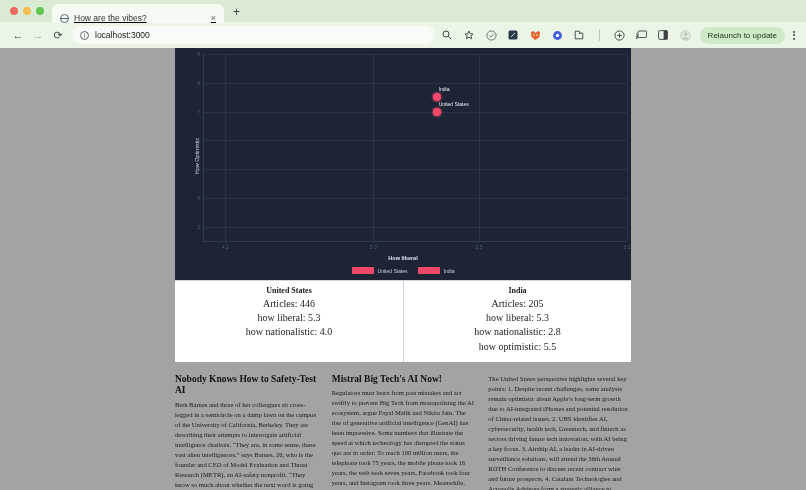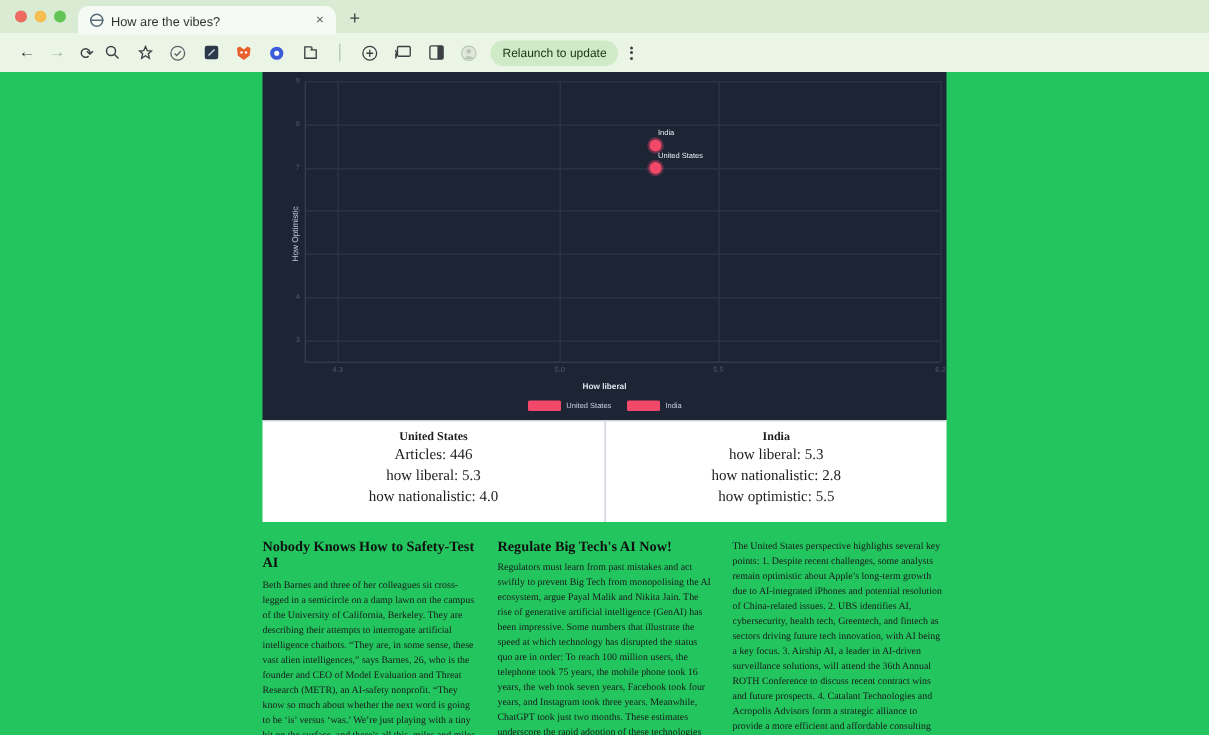--- a/index.html
+++ b/index.html
@@ -16,22 +16,22 @@
     padding-left: 8px; position: relative;
   }
   .lights { display: flex; align-items: center; gap: 5px; height: 22px; padding: 0 8px 0 2px; }
   .light { width: 8px; height: 8px; border-radius: 50%; }
   .l-red { background:#ec6a5f; }
   .l-yel { background:#f4bf50; }
   .l-grn { background:#61c454; }
 
   .tab {
     height: 19px; background:#f6faf4; border-radius: 7px 7px 0 0;
-    display:flex; align-items:center; gap:5px; padding: 0 6px 0 8px;
-    min-width: 172px; position: relative; top: 1px;
+    display:flex; align-items:flex-end; gap:5px; padding: 0 6px 0 8px;
+    min-width: 172px; position: relative; top: 1px; text-decoration: underline;
   }
   .tab-fav {
     width: 9px; height: 9px; border-radius: 50%;
     border: 1.2px solid #5a6b7a; position: relative; flex: 0 0 auto;
   }
   .tab-fav::before {
     content:""; position:absolute; left:-1.2px; top: 2.6px; width: 9px; height:1px; background:#5a6b7a;
   }
   .tab-title {
     font-size: 8.5px; color:#32302f; white-space: nowrap; overflow: hidden;
@@ -61,21 +61,21 @@
            font-size: 9px; color:#3c4043; flex:0 0 auto; }
   .ext-sep { width:1px; height:12px; background:#b9cdb4; margin: 0 4px; }
   .relaunch {
     height: 17px; background:#cfeac6; border-radius: 9px; display:flex; align-items:center;
     padding: 0 8px; font-size: 8px; color:#18340f; white-space: nowrap; margin-left: 6px;
   }
   .kebab { display:flex; flex-direction:column; gap:1.5px; align-items:center; margin-left: 5px; padding: 0 3px; }
   .kebab i { width:2px; height:2px; border-radius:50%; background:#3c4043; display:block; }
 
   
-  .page { position:absolute; left:0; top:48px; width:806px; height:442px; background:#22c55e; overflow:hidden; }
+  .page { position:absolute; left:0; top:48px; width:806px; height:442px; background:#a3a3a3; overflow:hidden; }
   .content { width: 456px; margin: 0 auto; }
 
   
   .chart {
     position: relative; width: 456px; height: 216px; background:#1d2434;
   }
   .plot-area {
     position:absolute; left: 28px; top: 6px; right: 4px; bottom: 22px;
     border-left: 1px solid #303a4d; border-bottom: 1px solid #303a4d;
   }
@@ -149,20 +149,24 @@
       <span class="tab-title">How are the vibes?</span>
       <span class="tab-close">×</span>
     </div>
     <span class="newtab">+</span>
   </div>
 
   <div class="toolbar">
     <span class="nav-btn">←</span>
     <span class="nav-btn dim">→</span>
     <span class="nav-btn">⟳</span>
+    <div class="omnibox">
+      <span class="omni-info">i</span>
+      <span class="omni-url">localhost:3000</span>
+    </div>
     <div class="omni-right">
       <span class="ticon">
         <svg width="10" height="10" viewBox="0 0 10 10">
             <circle cx="4" cy="4" r="3" fill="none" stroke="#3c4043" stroke-width="1"></circle>
             <line x1="6.2" y1="6.2" x2="9" y2="9" stroke="#3c4043" stroke-width="1"></line>
           </svg>
       </span>
       <span class="ticon">
         <svg width="10" height="10" viewBox="0 0 10 10">
             <polygon points="5,1 6.2,3.8 9,4 6.9,5.9 7.6,8.8 5,7.2 2.4,8.8 3.1,5.9 1,4 3.8,3.8" fill="none" stroke="#3c4043" stroke-width="0.9"></polygon>
@@ -282,33 +286,34 @@
 
       <div class="tips" id="tips">
           <div class="tip">
             <div class="tip-title">United States</div>
             <div class="tip-row">Articles: 446</div>
             <div class="tip-row">how liberal: 5.3</div>
             <div class="tip-row">how nationalistic: 4.0</div>
           </div>
           <div class="tip">
             <div class="tip-title">India</div>
+            <div class="tip-row">Articles: 205</div>
             <div class="tip-row">how liberal: 5.3</div>
             <div class="tip-row">how nationalistic: 2.8</div>
             <div class="tip-row">how optimistic: 5.5</div>
           </div>
         </div>
 
       <div class="articles" id="articles">
           <div class="col">
             <div class="art-title">Nobody Knows How to Safety-Test AI</div>
             <div class="art-body">Beth Barnes and three of her colleagues sit cross-legged in a semicircle on a damp lawn on the campus of the University of California, Berkeley. They are describing their attempts to interrogate artificial intelligence chatbots. “They are, in some sense, these vast alien intelligences,” says Barnes, 26, who is the founder and CEO of Model Evaluation and Threat Research (METR), an AI-safety nonprofit. “They know so much about whether the next word is going to be ‘is’ versus ‘was.’ We’re just playing with a tiny bit on the surface, and there’s all this, miles and miles underneath,” she says, gesturing at the</div>
           </div>
           <div class="col">
-            <div class="art-title">Regulate Big Tech's AI Now!</div>
+            <div class="art-title">Mistral Big Tech's AI Now!</div>
             <div class="art-body">Regulators must learn from past mistakes and act swiftly to prevent Big Tech from monopolising the AI ecosystem, argue Payal Malik and Nikita Jain. The rise of generative artificial intelligence (GenAI) has been impressive. Some numbers that illustrate the speed at which technology has disrupted the status quo are in order: To reach 100 million users, the telephone took 75 years, the mobile phone took 16 years, the web took seven years, Facebook took four years, and Instagram took three years. Meanwhile, ChatGPT took just two months. These estimates underscore the rapid adoption of these technologies and emphasise the importance of getting competition right</div>
           </div>
           <div class="col">
             <div class="art-body">The United States perspective highlights several key points: 1. Despite recent challenges, some analysts remain optimistic about Apple’s long-term growth due to AI-integrated iPhones and potential resolution of China-related issues. 2. UBS identifies AI, cybersecurity, health tech, Greentech, and fintech as sectors driving future tech innovation, with AI being a key focus. 3. Airship AI, a leader in AI-driven surveillance solutions, will attend the 36th Annual ROTH Conference to discuss recent contract wins and future prospects. 4. Catalant Technologies and Acropolis Advisors form a strategic alliance to provide a more efficient and affordable consulting solution. 5. Coveo wins the CMSWire</div>
           </div>
         </div>
 
     </div>
   </div>
 </div>

